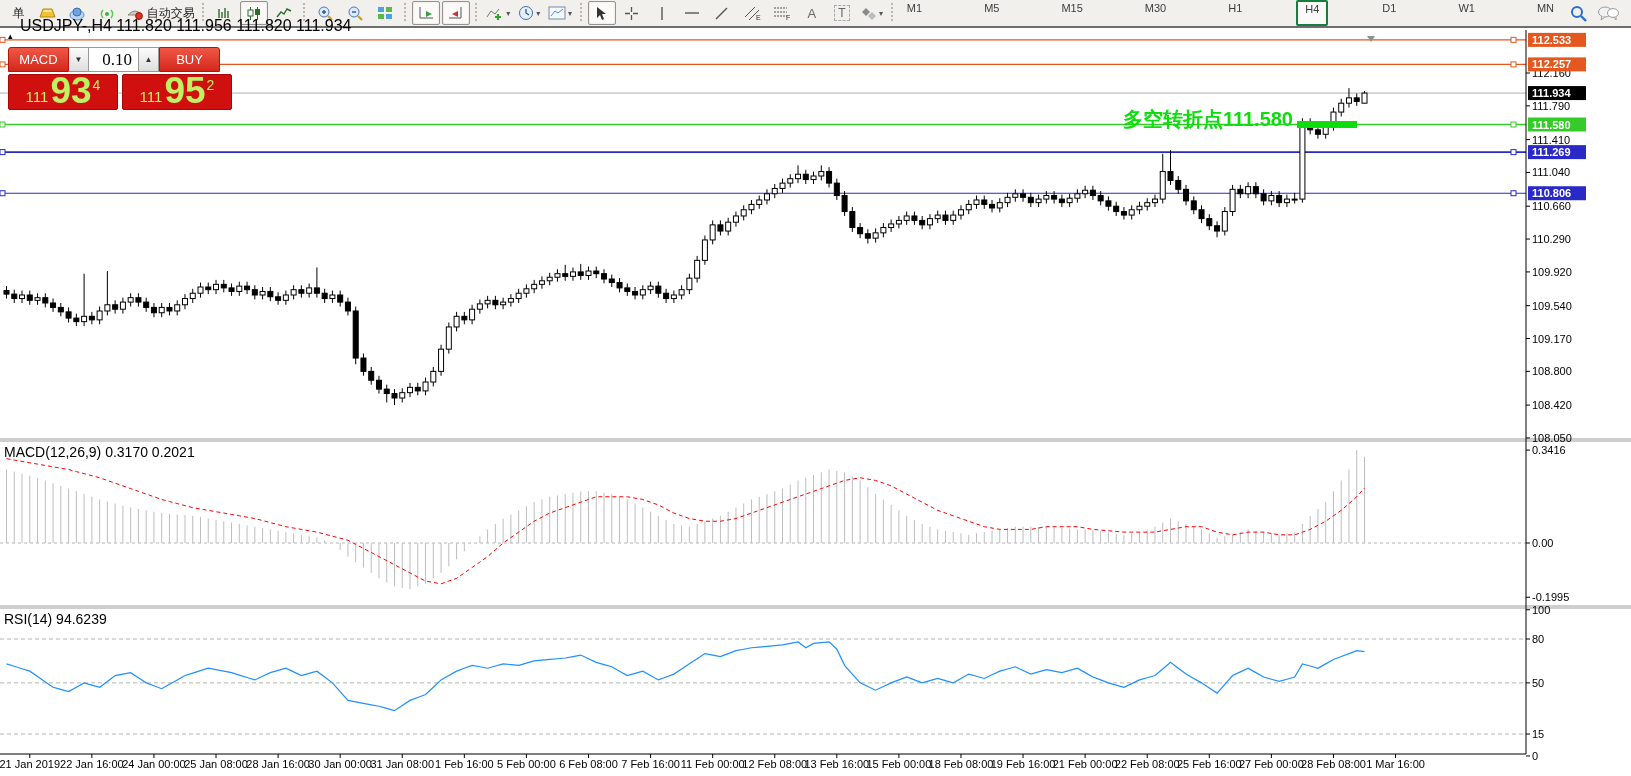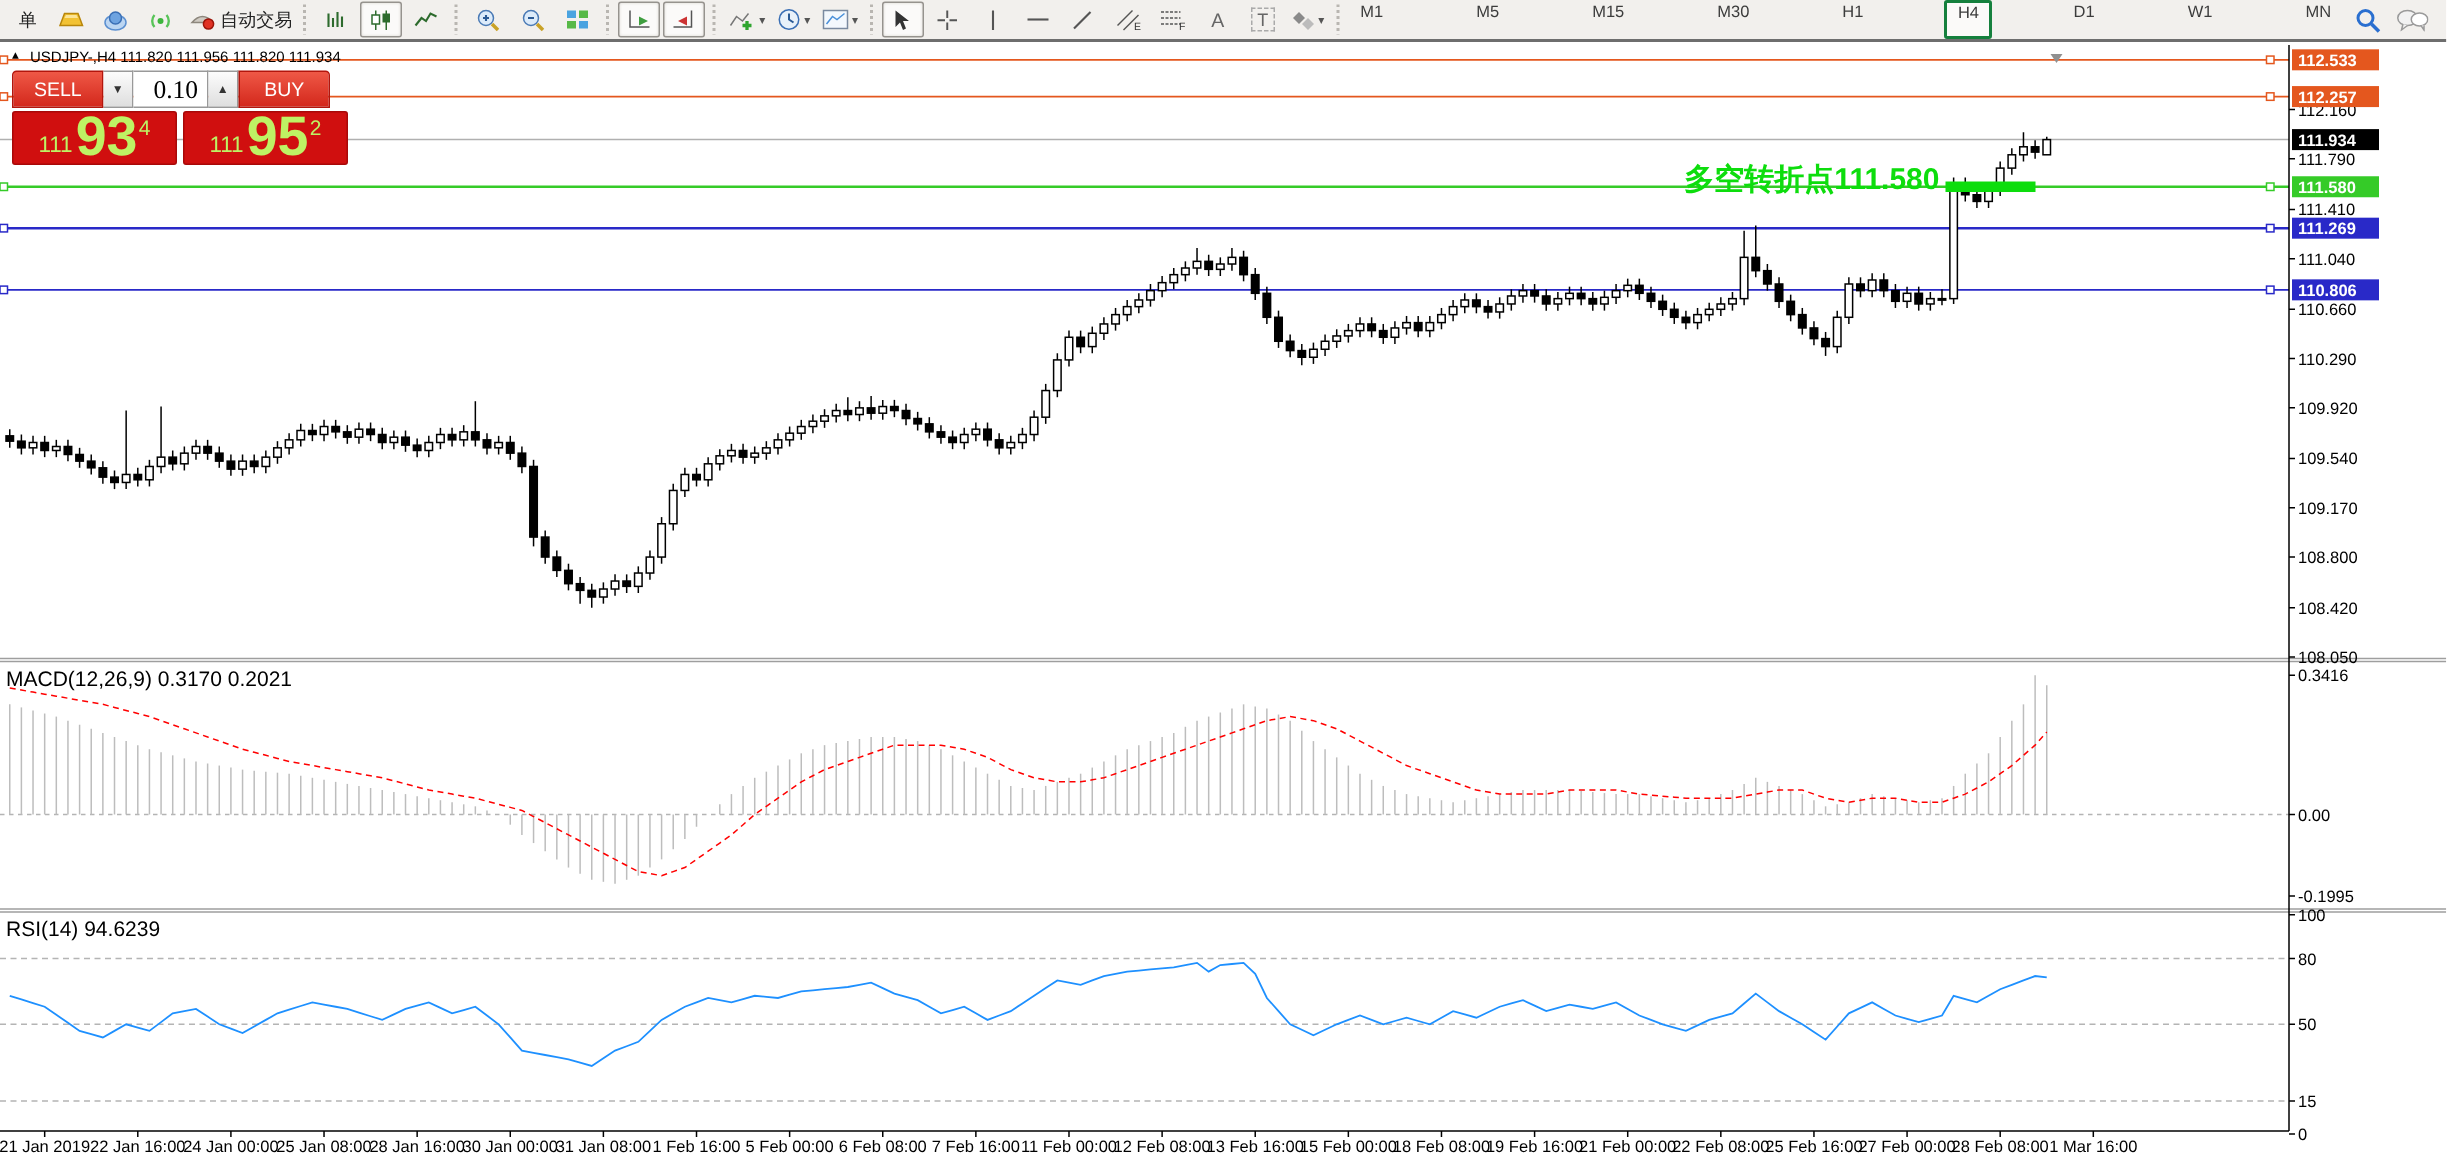--- a/index.html
+++ b/index.html
@@ -14,21 +14,21 @@
           border:1px solid transparent;border-radius:2px;color:#444;font-size:11px;cursor:default;}
   .tb-btn.active{border:1px solid #96938e;background:#fbfaf9;box-shadow:inset 0 0 2px #d9d6d0;}
   .tb-btn svg{display:block;}
   .dd{font-size:8px;color:#555;margin-left:2px;}
   .tb-label{font-size:12px;color:#222;margin-left:3px;white-space:nowrap;}
   #tf-group{display:flex;align-items:flex-start;gap:44px;}
   .tf-btn{height:20px;padding:1px 7px;margin:0 1px;font-size:11px;color:#3c3c3c;border:1px solid transparent;border-radius:2px;}
   .tf-btn.active{border:2px solid #15803d;background:#fbfaf9;}
   #tb-right{margin-left:auto;display:flex;align-items:center;margin-right:6px;}
   
-  #chart-title{position:absolute;left:20px;top:33px;font-size:10px;color:#000;white-space:nowrap;}
+  #chart-title{position:absolute;left:20px;top:17px;font-size:16px;color:#000;white-space:nowrap;}
   #collapse-tri{position:absolute;left:8px;top:31px;font-size:9px;color:#000;}
   #annotation{position:absolute;left:1050px;top:106px;width:243px;text-align:right;
               font-size:20px;font-weight:bold;white-space:nowrap;}
   
   #otp{position:absolute;left:8px;top:47px;width:226px;}
   .otp-row1{display:flex;height:25px;}
   .otp-btn{width:61px;display:flex;align-items:center;justify-content:center;color:#fff;font-size:13px;
            background:linear-gradient(#ef5846,#d3281c);border:1px solid #b3150c;box-sizing:border-box;}
   .otp-sell{border-radius:3px 0 0 0;}
   .otp-buy{border-radius:0 3px 0 0;}
@@ -962,21 +962,21 @@
       <line x1="1395.54" y1="724" x2="1395.54" y2="728" stroke="#000"></line>
       <text x="1395.54" y="738" font-size="11" text-anchor="middle" fill="#000">1 Mar 16:00</text>
     </svg>
 
   <span id="collapse-tri">▴</span>
   <div id="chart-title">USDJPY-,H4 111.820 111.956 111.820 111.934</div>
   <div id="annotation" style="color: rgb(13, 221, 13);">多空转折点111.580</div>
 
   <div id="otp">
     <div class="otp-row1">
-      <div class="otp-btn otp-sell">SELL</div>
+      <div class="otp-btn otp-sell">MACD</div>
       <div class="spin">▼</div>
       <input id="vol-input" value="0.10" style="">
       <div class="spin">▲</div>
       <div class="otp-btn otp-buy">BUY</div>
     </div>
     <div class="otp-row2">
       <div class="big-box">
         <span class="bb-prefix">111</span>
         <span class="bb-big">93</span>
         <span class="bb-sup">4</span>

